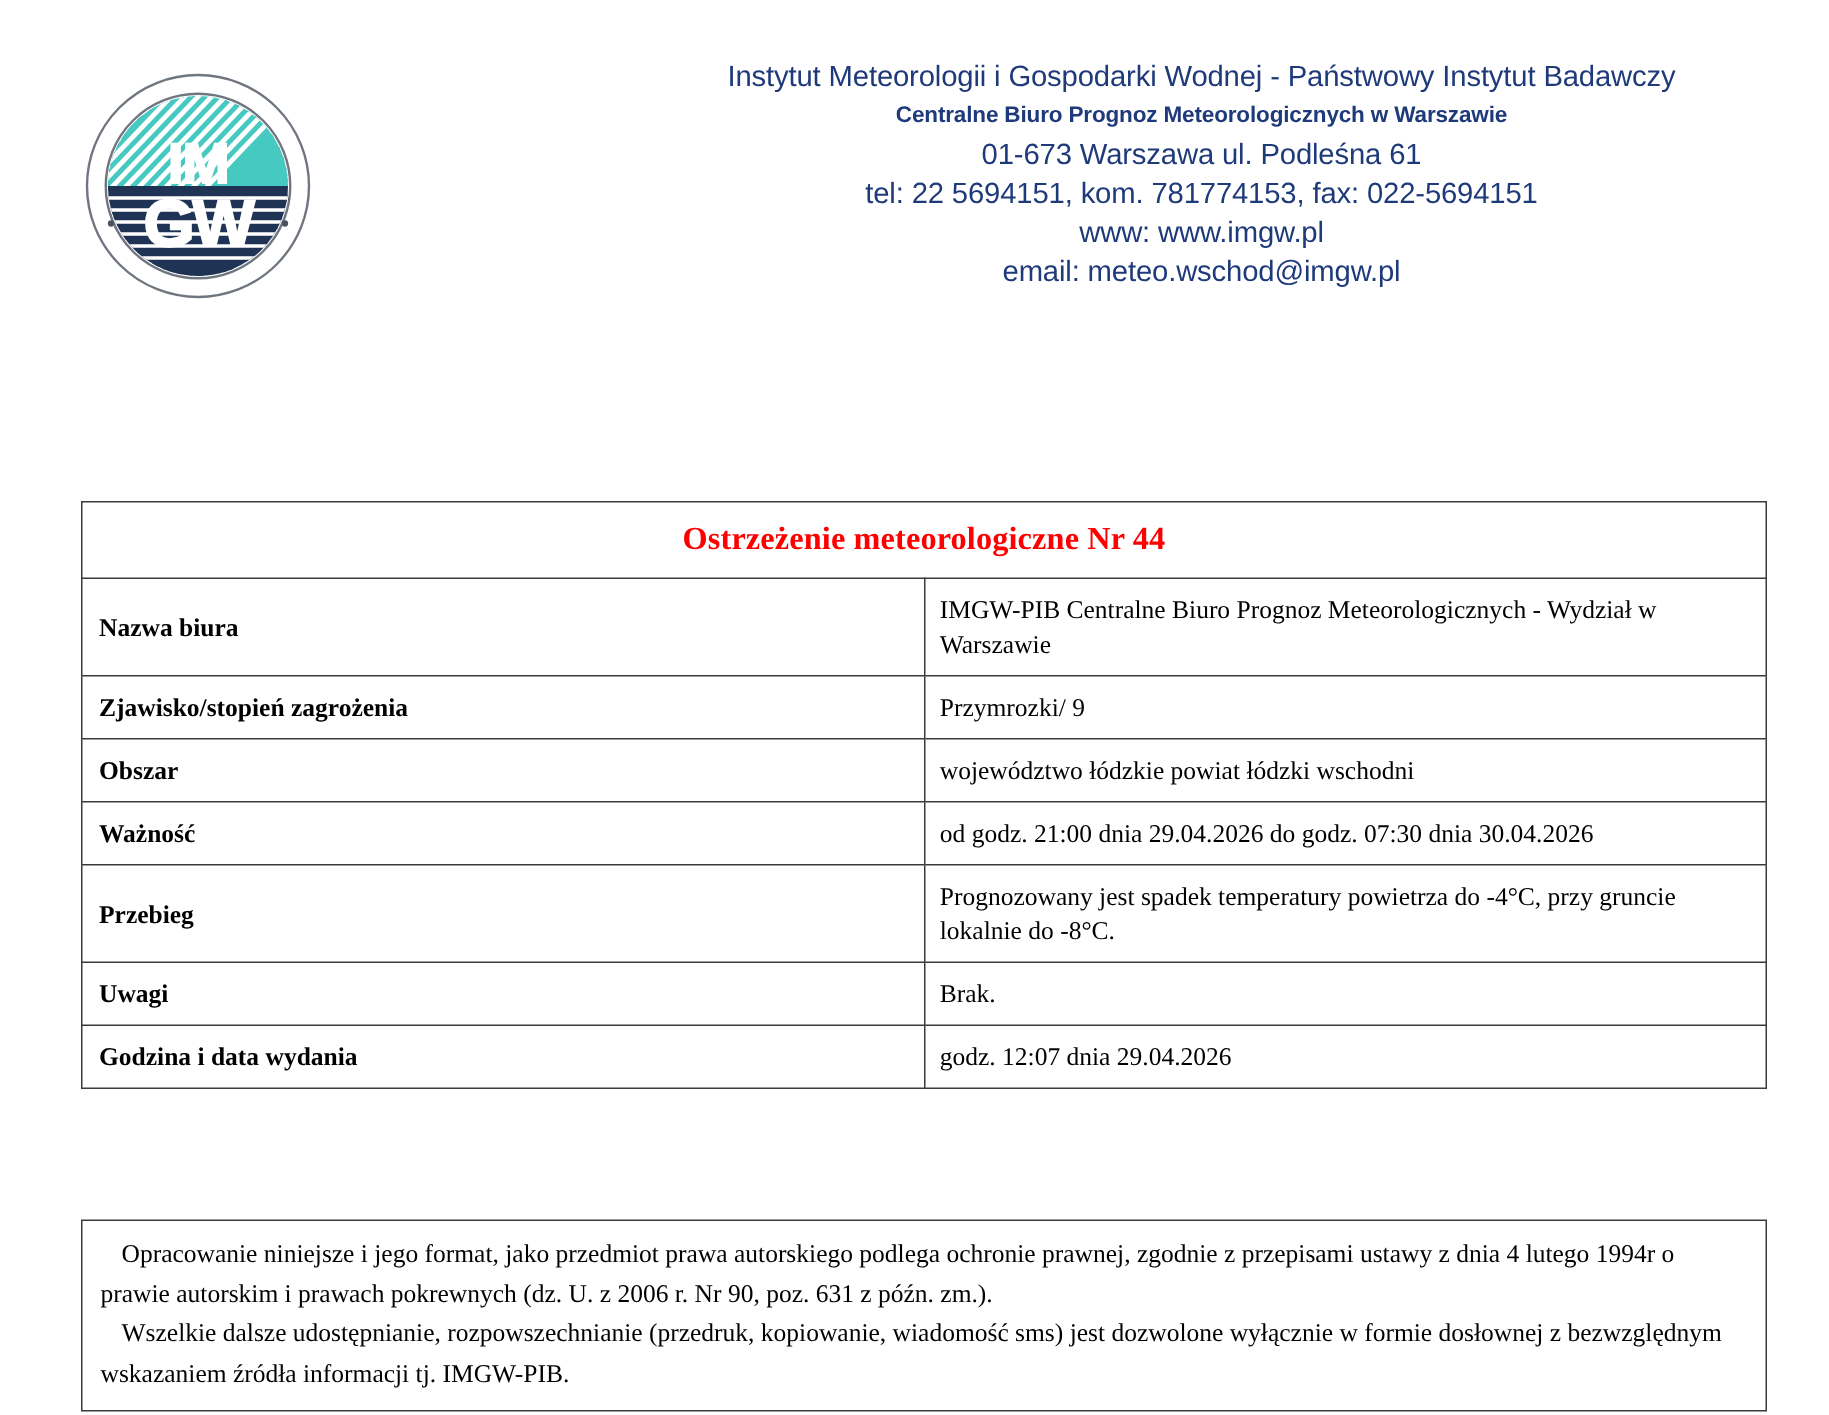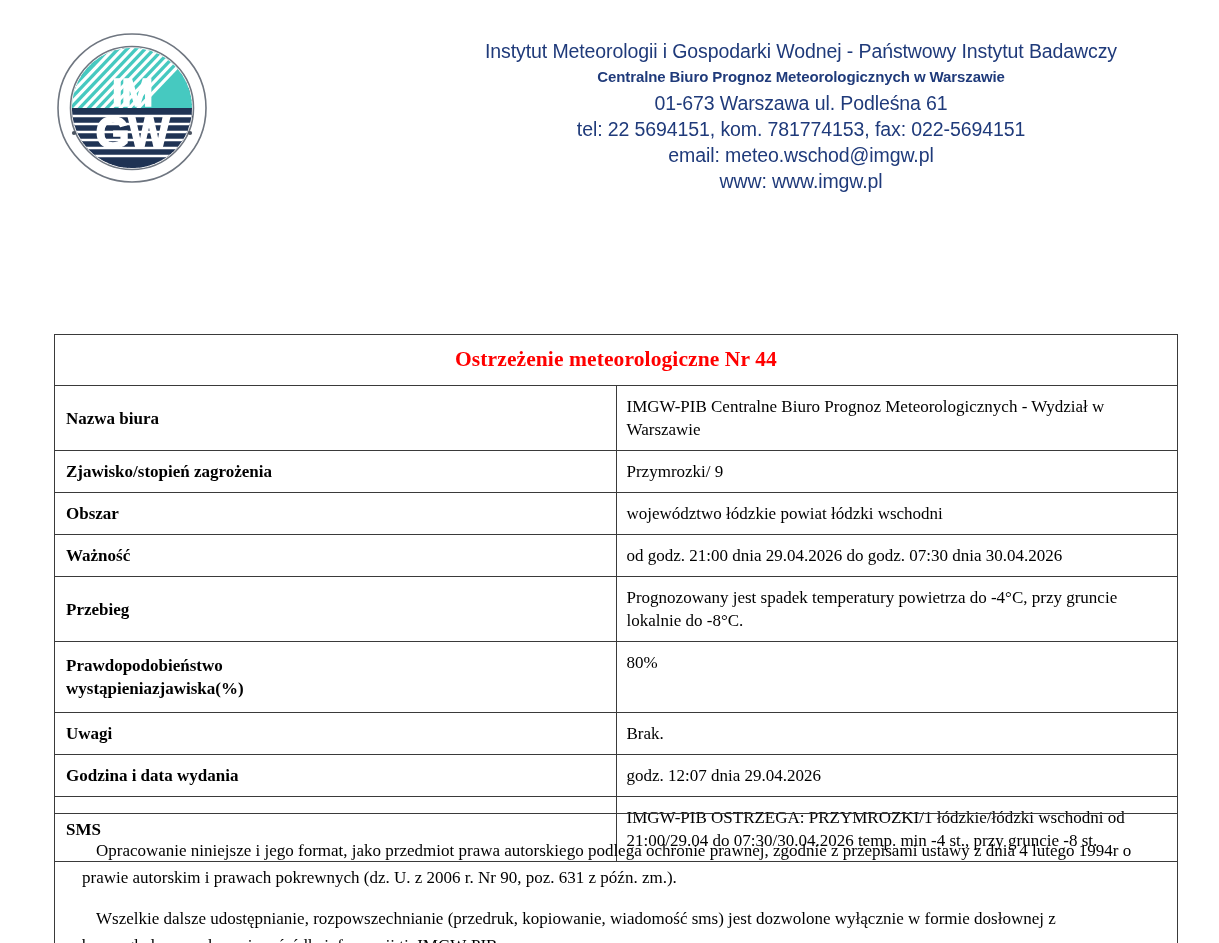--- a/index.html
+++ b/index.html
@@ -22,21 +22,21 @@
     position: absolute;
     left: 0;
     top: 0;
     width: 1219px;
     height: 210px;
   }
 
   .logo-wrap {
     position: absolute;
     left: 52px;
-    top: 32px;
+    top: 48px;
     width: 160px;
     height: 152px;
   }
   .logo-svg { display: block; width: 160px; height: 152px; }
 
   .header-text {
     position: absolute;
     right: 38px;
     top: 38px;
     width: 760px;
@@ -93,21 +93,21 @@
     left: 54px;
     top: 813px;
     width: 1124px;
     box-sizing: border-box;
     border: 1.3px solid #3a3a3a;
     padding: 9px 12px 11px 12px;
     font-size: 17px;
     line-height: 26.5px;
   }
   .footer-note p {
-    margin: 15px;
+    margin: 0;
     text-indent: 14px;
   }
 </style>
 </head>
 <body>
 
 <div class="header">
 
   <div class="logo-wrap">
     <svg class="logo-svg" viewBox="0 0 160 152">
@@ -170,22 +170,22 @@
         <text x="80" y="116" text-anchor="middle" font-family="Liberation Sans, sans-serif" font-size="44" font-weight="bold" fill="#ffffff" stroke="#ffffff" stroke-width="1.4" letter-spacing="-1.5">GW</text>
       </g>
     </svg>
   </div>
 
   <div class="header-text">
     <span class="hl">Instytut Meteorologii i Gospodarki Wodnej - Państwowy Instytut Badawczy</span>
     <span class="hl bold">Centralne Biuro Prognoz Meteorologicznych w Warszawie</span>
     <span class="hl">01-673 Warszawa ul. Podleśna  61</span>
     <span class="hl">tel: 22 5694151, kom. 781774153, fax: 022-5694151</span>
+    <span class="hl">www: www.imgw.pl</span>
     <span class="hl">email: meteo.wschod@imgw.pl</span>
-    <span class="hl">www: www.imgw.pl</span>
   </div>
 </div>
 
 <table class="warn-table">
   <tbody>
     <tr>
       <td class="title-cell" colspan="2">Ostrzeżenie meteorologiczne Nr 44</td>
     </tr>
 
     <tr>
@@ -206,41 +206,30 @@
     <tr>
       <td class="label">Ważność</td>
       <td class="value">od godz. 21:00 dnia 29.04.2026 do godz. 07:30 dnia 30.04.2026</td>
     </tr>
 
     <tr>
       <td class="label">Przebieg</td>
       <td class="value">Prognozowany jest spadek temperatury powietrza do -4°C, przy gruncie lokalnie do -8°C.</td>
     </tr>
 
-    <tr>
-      <td class="label tall-label">
-        <span>Prawdopodobieństwo</span><br>
-        <span>wystąpieniazjawiska(%)</span>
-      </td>
-      <td class="value" style="vertical-align:top;">80%</td>
-    </tr>
 
     <tr>
       <td class="label">Uwagi</td>
       <td class="value">Brak.</td>
     </tr>
 
     <tr>
       <td class="label">Godzina i data wydania</td>
       <td class="value">godz. 12:07 dnia 29.04.2026</td>
     </tr>
 
-    <tr>
-      <td class="label" style="vertical-align:middle;">SMS</td>
-      <td class="value" style="vertical-align:top;">IMGW-PIB OSTRZEGA: PRZYMROZKI/1 łódzkie/łódzki wschodni od 21:00/29.04 do 07:30/30.04.2026 temp. min -4 st., przy gruncie -8 st.</td>
-    </tr>
   </tbody>
 </table>
 
 <div class="footer-note">
   <p>Opracowanie niniejsze i jego format, jako przedmiot prawa autorskiego podlega ochronie prawnej, zgodnie z przepisami ustawy z dnia 4 lutego 1994r o prawie autorskim i prawach pokrewnych (dz. U. z 2006 r. Nr 90, poz. 631 z późn.  zm.).</p>
   <p>Wszelkie dalsze udostępnianie, rozpowszechnianie (przedruk, kopiowanie, wiadomość   sms) jest dozwolone wyłącznie w formie dosłownej z bezwzględnym wskazaniem źródła  informacji tj. IMGW-PIB.</p>
 </div>
 
 </body></html>

